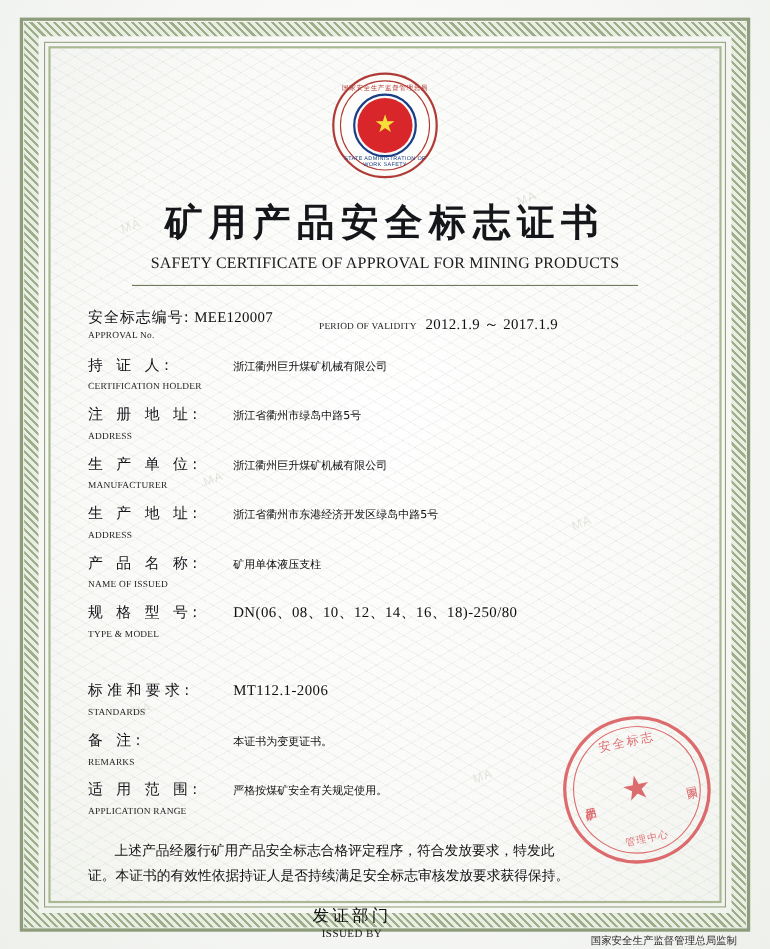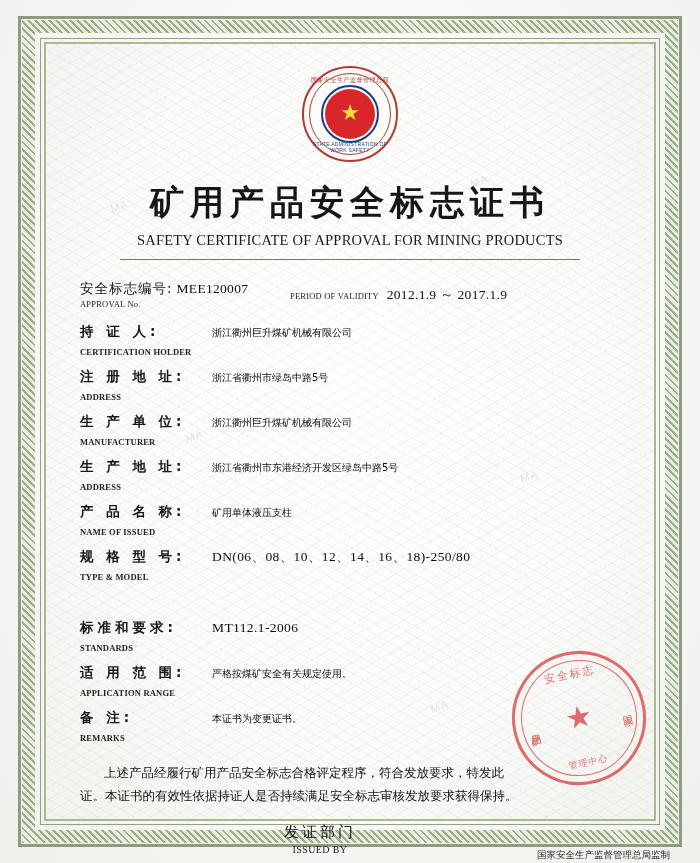--- a/index.html
+++ b/index.html
@@ -218,21 +218,21 @@
   .top-left .val { margin-left: 4px; }
   .kv-inline { display: flex; align-items: baseline; }
 
   
   .fields { margin-top: 14px; padding-left: 20px; }
   .field {
     display: flex;
     align-items: baseline;
     margin-bottom: 9px;
   }
-  .field .labels { width: 132px; flex: 0 0 132px; font-weight: bold; }
+  .field .labels { width: 132px; flex: 0 0 132px; }
   .field .labels .lbl {
     display: block;
     letter-spacing: 4px;
   }
   .field .value {
     font-family: "DejaVu Sans", "Liberation Sans", sans-serif;
     font-size: 10px;
     color: #0f0f0f;
     padding-bottom: 2px;
   }
@@ -444,32 +444,32 @@
       <div class="field">
         <div class="labels">
           <span class="lbl">标准和要求:</span>
           <span class="lbl-en">STANDARDS</span>
         </div>
         <div class="value serif">MT112.1-2006</div>
       </div>
 
       <div class="field">
         <div class="labels">
+          <span class="lbl">备 注:</span>
+          <span class="lbl-en">REMARKS</span>
+        </div>
+        <div class="value">本证书为变更证书。</div>
+      </div>
+
+      <div class="field">
+        <div class="labels">
           <span class="lbl">适 用 范 围:</span>
           <span class="lbl-en">APPLICATION RANGE</span>
         </div>
         <div class="value">严格按煤矿安全有关规定使用。</div>
-      </div>
-
-      <div class="field">
-        <div class="labels">
-          <span class="lbl">备 注:</span>
-          <span class="lbl-en">REMARKS</span>
-        </div>
-        <div class="value">本证书为变更证书。</div>
       </div>
     </div>
 
     <div class="para">
       <span>上述产品经履行矿用产品安全标志合格评定程序，符合发放要求，特发此</span>
       <span class="l2">证。本证书的有效性依据持证人是否持续满足安全标志审核发放要求获得保持。</span>
     </div>
 
     <div class="issuer">
       <div class="cn">发证部门</div>

